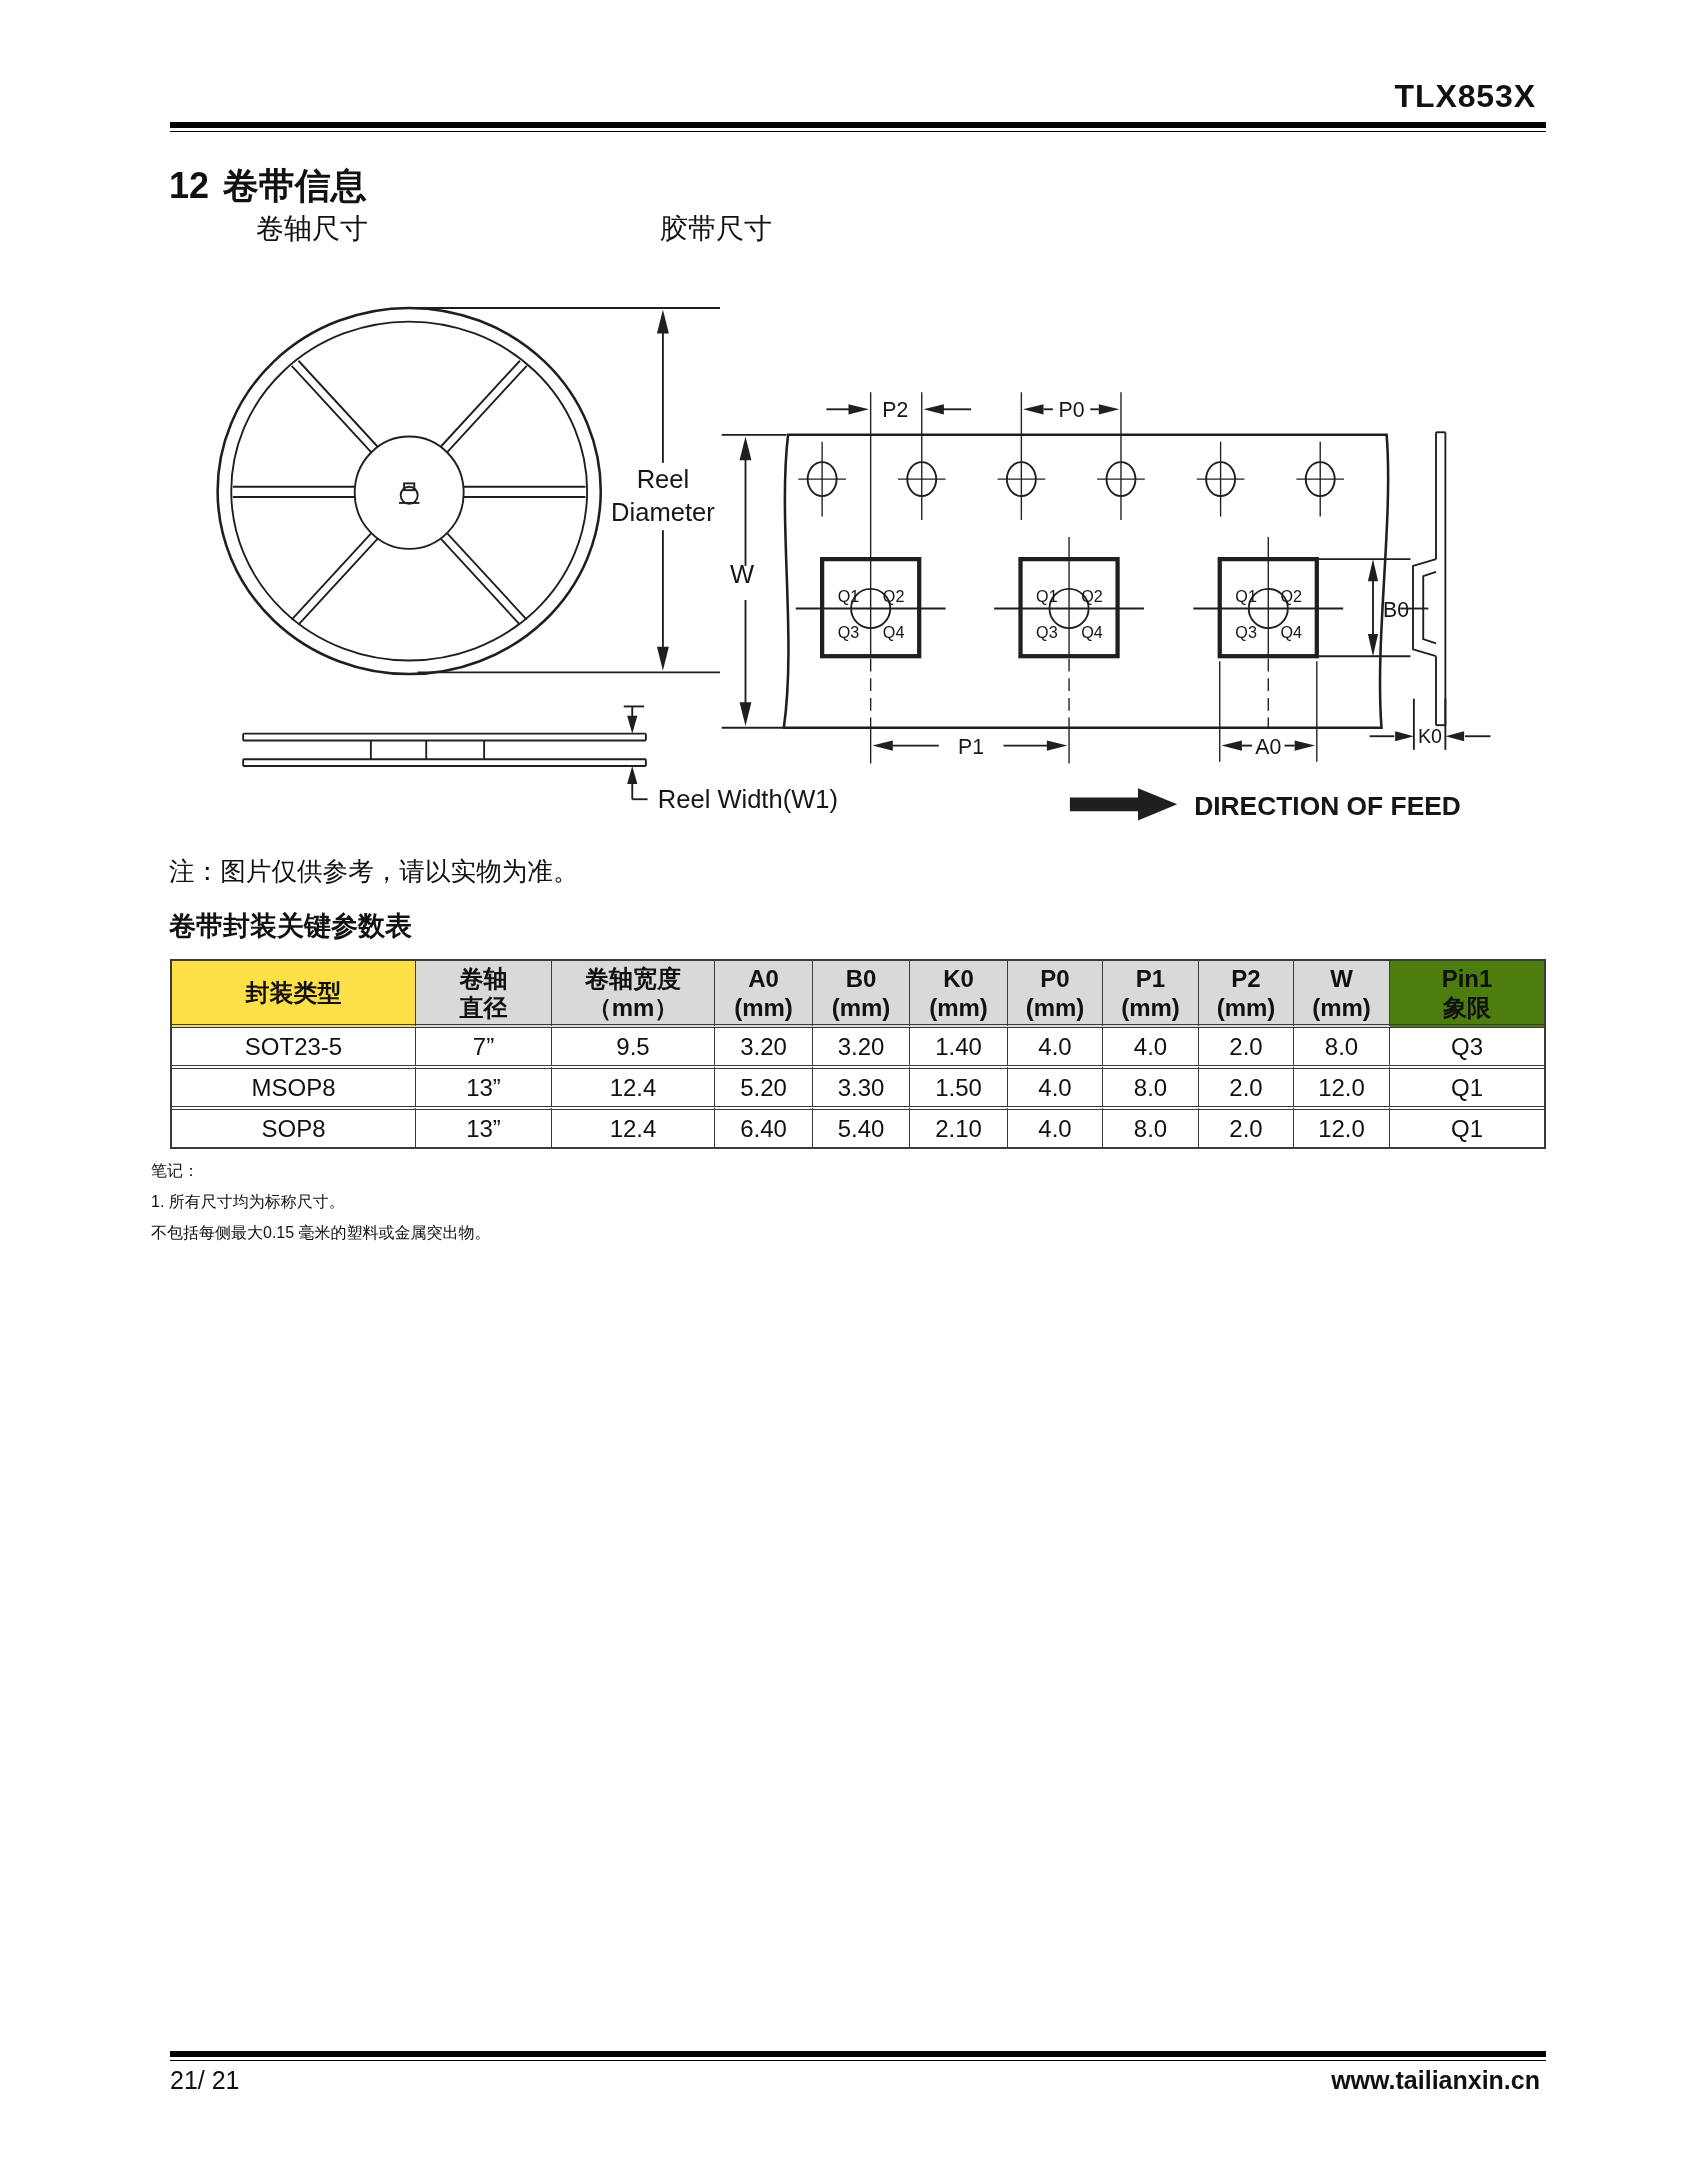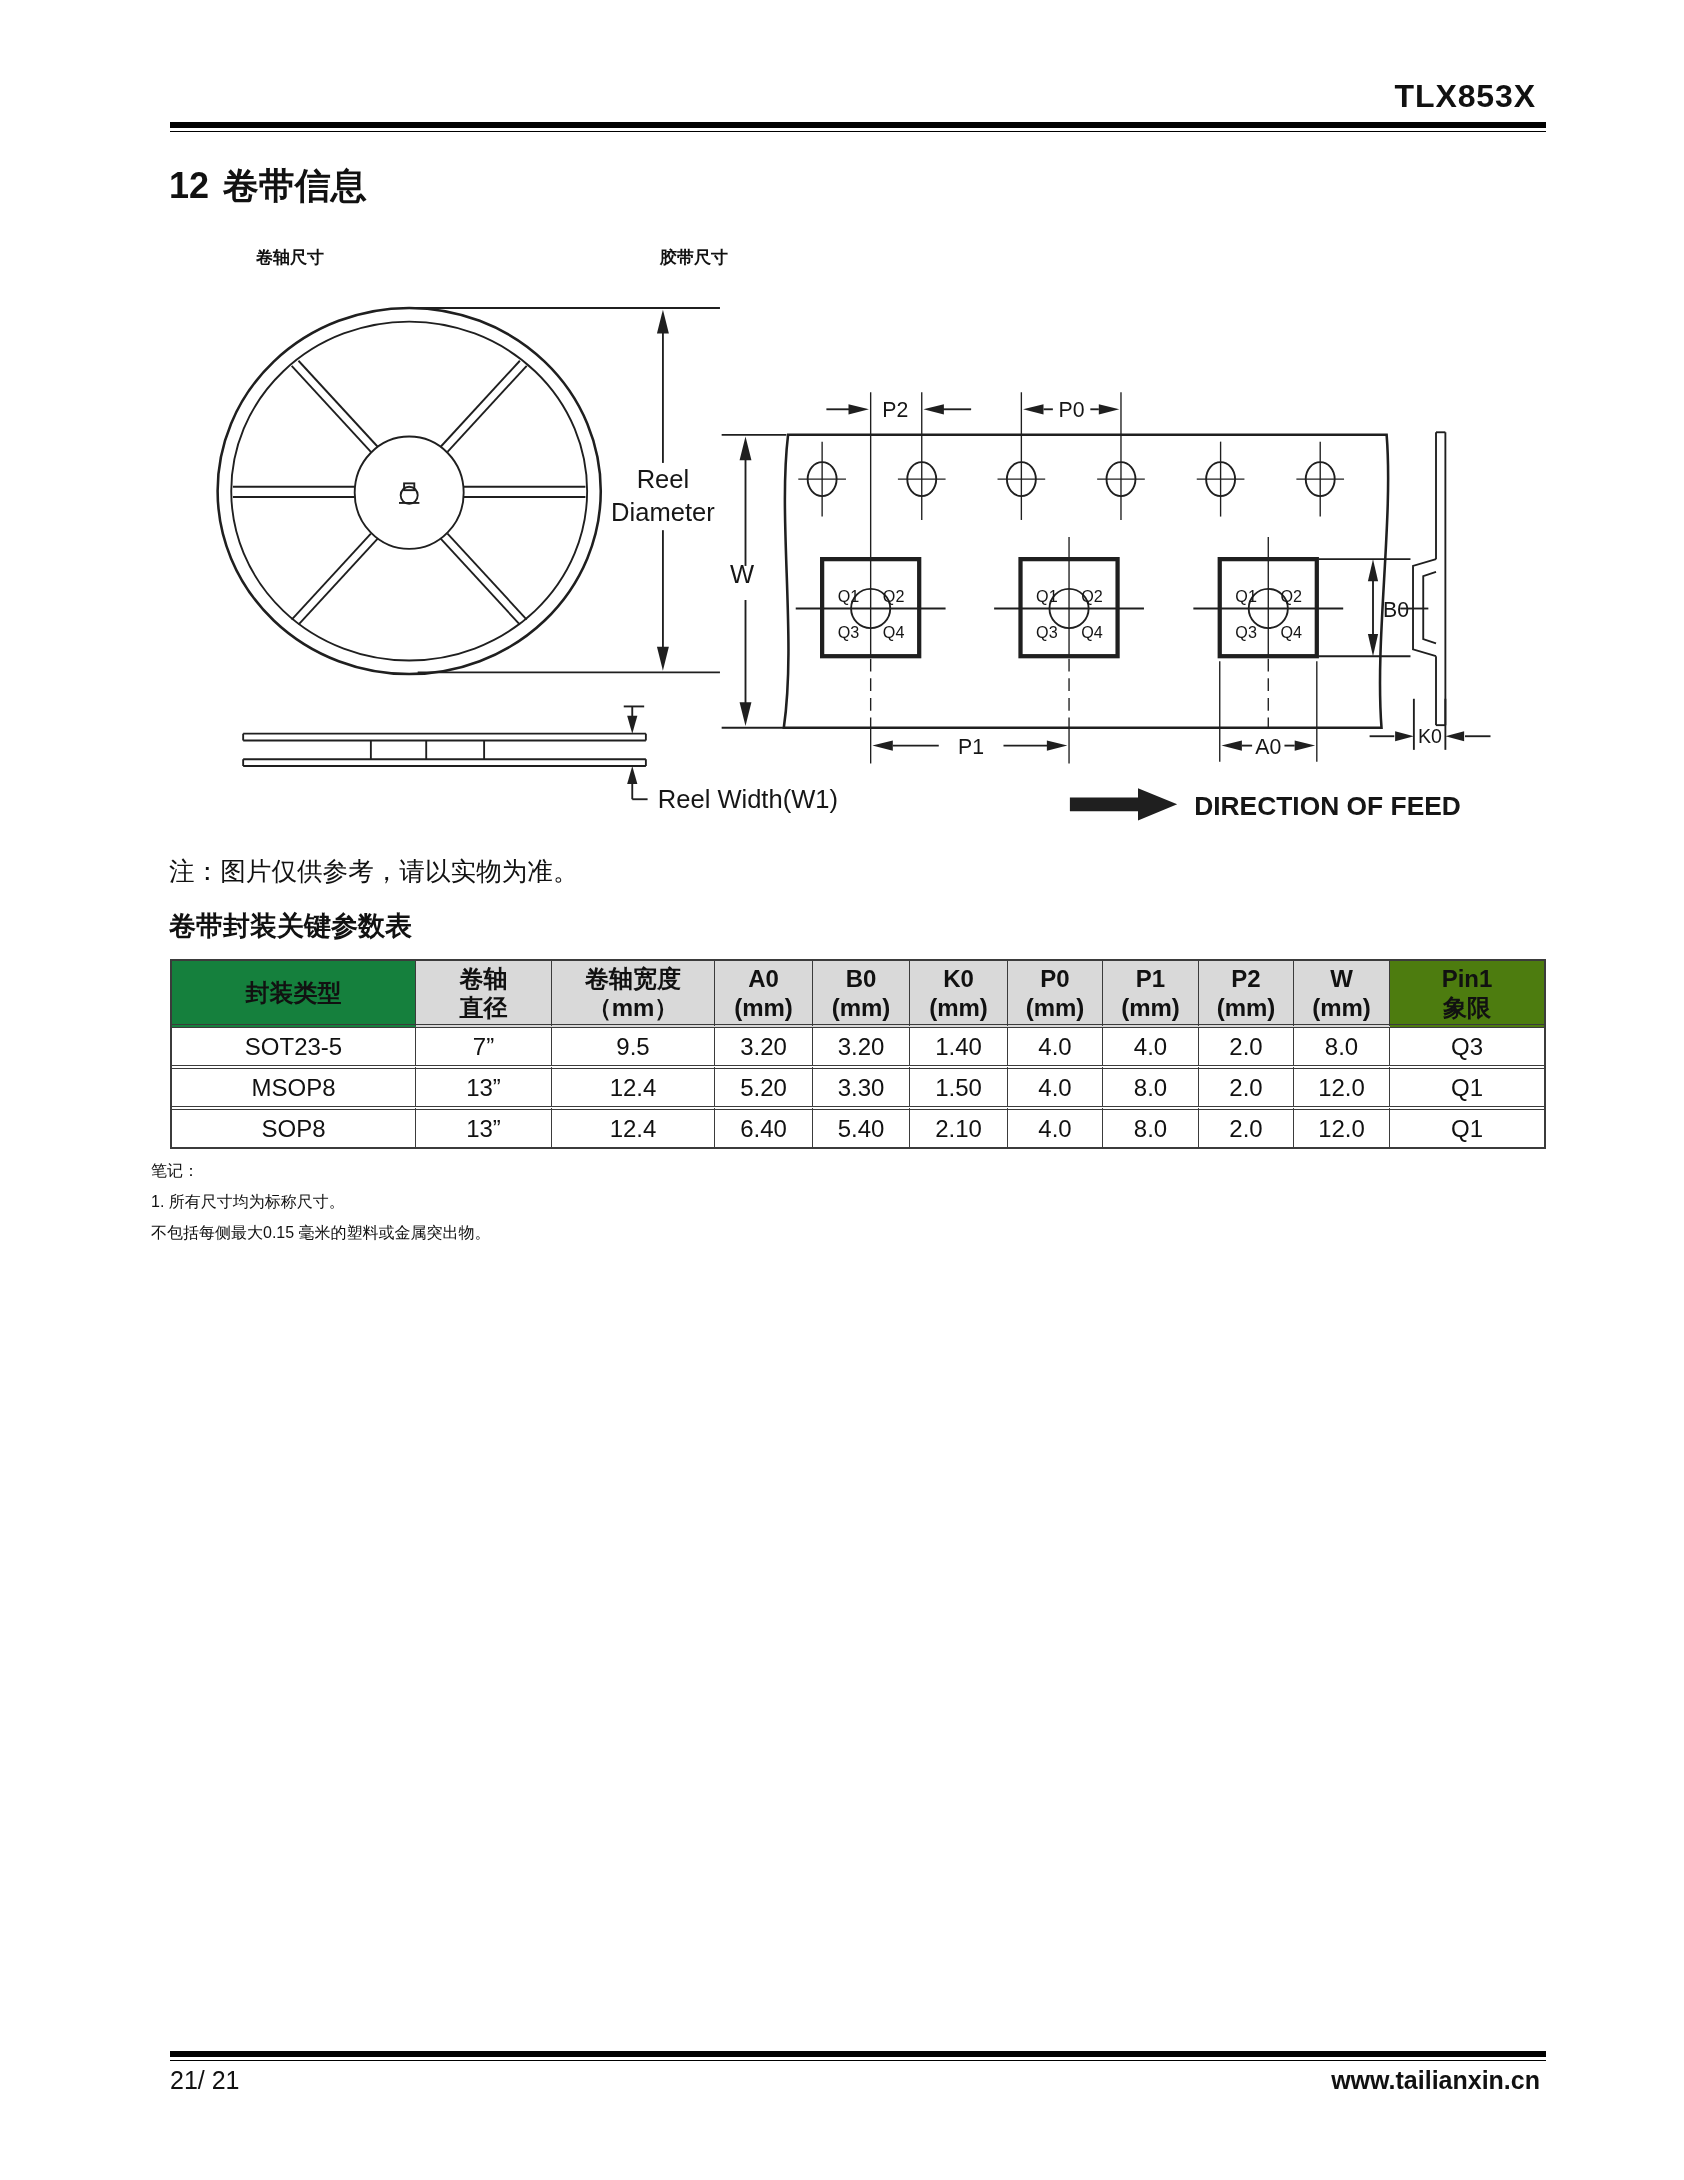--- a/index.html
+++ b/index.html
@@ -5,21 +5,21 @@
   html,body{margin:0;padding:0;background:#ffffff;}
   .page{position:relative;width:1685px;height:2181px;background:#fff;
         font-family:"Liberation Sans","DejaVu Sans",sans-serif;color:#111;overflow:hidden;}
   .abs{position:absolute;}
   .doc-title{right:149px;top:78px;font-size:32px;font-weight:bold;letter-spacing:0.9px;}
   .rule{left:170px;width:1376px;height:2.6px;border-top:6.8px solid #000;border-bottom:1.7px solid #000;}
   .rule-header{top:122px;}
   .rule-footer{top:2051px;}
   .section-title{left:169px;top:162px;font-size:36px;font-weight:bold;}
   .section-title .num{margin-right:13.6px;}
-  .sub-label{top:210px;font-size:17px;font-weight:bold;margin-top:36px;}
+  .sub-label{top:210px;font-size:28px;font-weight:normal;}
   .lbl-reel{left:256px;}
   .lbl-tape{left:660px;}
   svg.diagram{left:128px;top:239px;}
   svg text{fill:#161616;font-family:"Liberation Sans","DejaVu Sans",sans-serif;}
   .ln{stroke:#1f1f1f;fill:none;}
   .sw1{stroke-width:1.6;} .sw2{stroke-width:2.2;} .sw3{stroke-width:3;} .sw5{stroke-width:5;}
   .ar{fill:#1f1f1f;stroke:none;}
   .dash{stroke-dasharray:15 8;}
   .t30{font-size:30px;} .t25{font-size:25px;} .t23{font-size:23px;} .t19{font-size:19px;}
   .t31b{font-size:31px;font-weight:bold;}
@@ -268,21 +268,21 @@
         <col style="width:97px">
         <col style="width:98px">
       <col style="width:95px">
         <col style="width:96px">
         <col style="width:95px">
       <col style="width:96px">
         <col style="width:154px">
     </colgroup>
     <thead>
       <tr>
-        <th style="background:#15803d">
+        <th style="background:#fde047">
             <span class="hl">封装类型</span>
           </th>
         <th style="background:#d9d9d9">
             <span class="hl">卷轴</span>
             <span class="hl">直径</span>
           </th>
         <th style="background:#d9d9d9">
             <span class="hl">卷轴宽度</span>
             <span class="hl">（mm）</span>
           </th>

